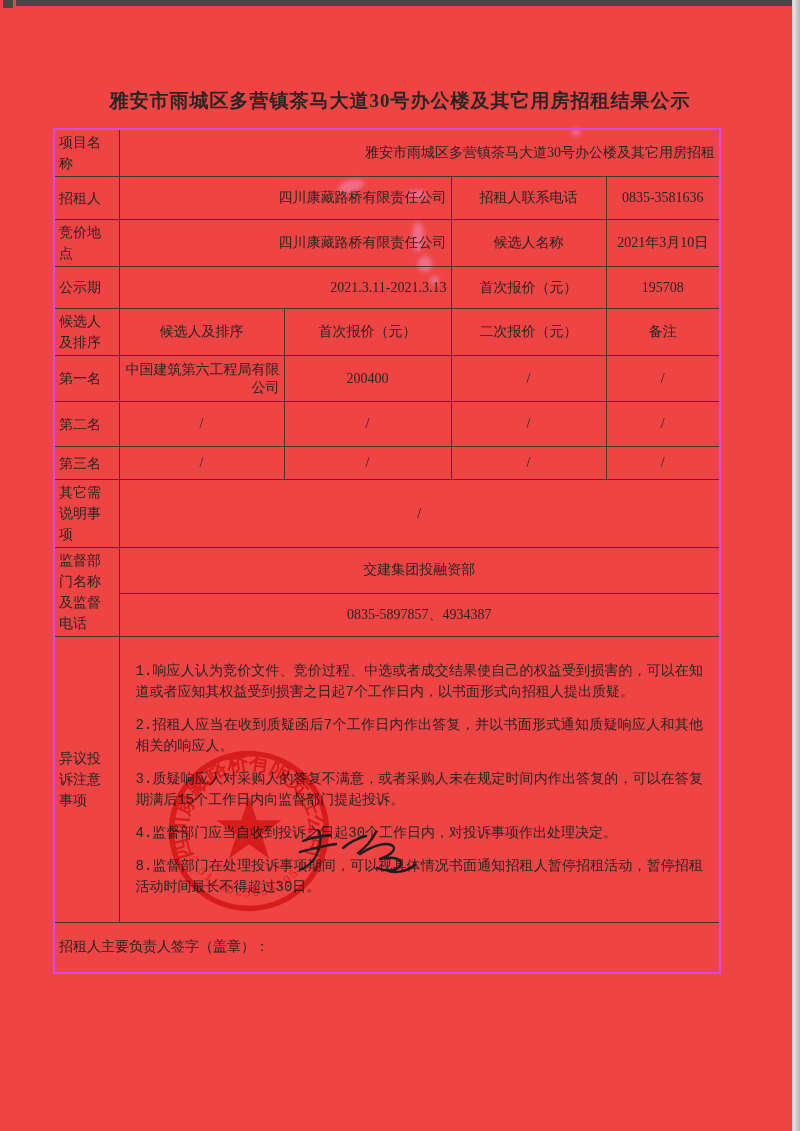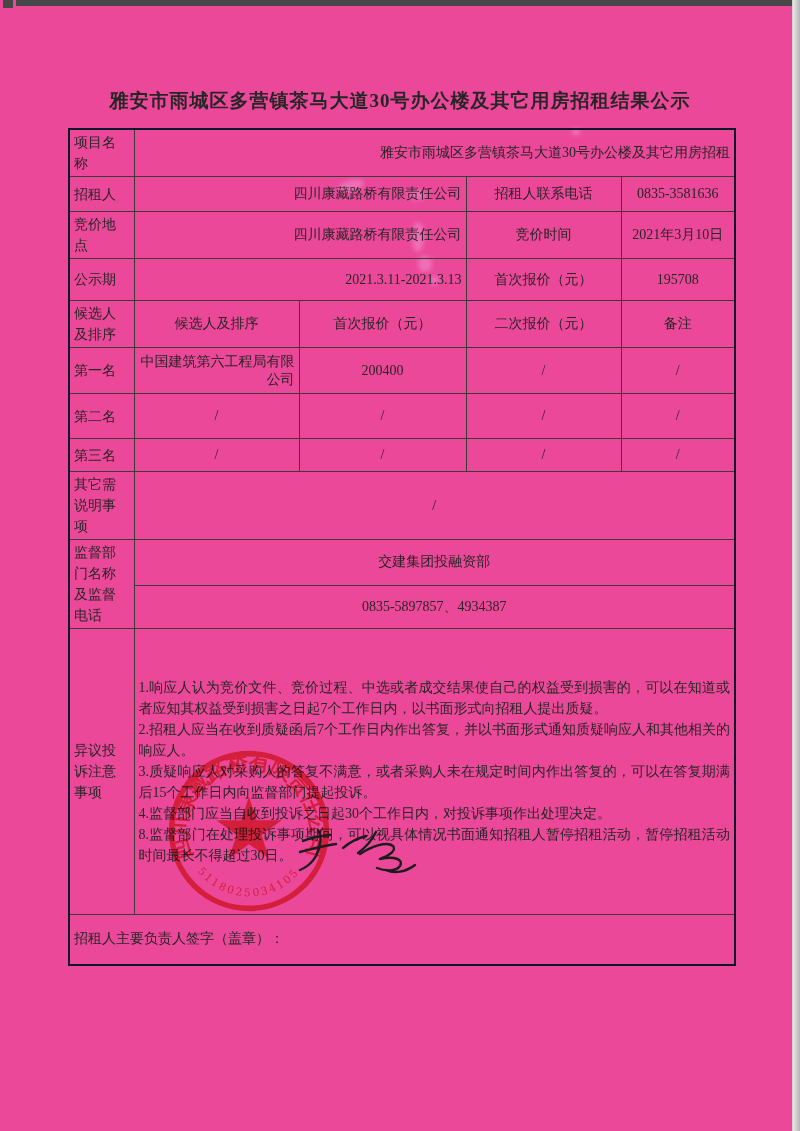--- a/index.html
+++ b/index.html
@@ -1,39 +1,39 @@
 <!DOCTYPE html>
 <html style="--stamp-color: #df4a40;"><head>
 <meta charset="utf-8">
 <style>
   html,body{margin:0;padding:0;background:#8a8a8a;}
   .page{
     position:relative;width:800px;height:1131px;margin:0 auto;
-    background:#ec4899;overflow:hidden;
+    background:#ef4444;overflow:hidden;
     font-family:"Liberation Serif","DejaVu Serif",serif;color:#262626;
   }
   
   .scan-top{position:absolute;top:0;left:16px;right:0;height:6px;background:#474747;}
   .scan-corner{position:absolute;top:0;left:3px;width:10px;height:8px;background:#474747;}
   .scan-right{position:absolute;top:0;right:0;width:7px;height:100%;
     background:linear-gradient(to right,#e7e7e7,#b3b3b3);border-left:1px solid #d2d2d2;}
   .smudge{position:absolute;background:#f2a0dc;border-radius:50%;filter:blur(2px);opacity:.45;}
   
   .title{position:absolute;top:88px;left:0;width:100%;text-align:center;
     font-size:19px;font-weight:bold;letter-spacing:1px;}
   
-  .doc-table{position:absolute;left:68px;top:128px;width:666px;
-    border-collapse:collapse;table-layout:fixed;border:2px solid #0f172a;padding-left:46px;}
+  .doc-table{position:absolute;left:53px;top:128px;width:666px;
+    border-collapse:collapse;table-layout:fixed;border:2px solid #d946ef;padding-left:46px;}
   .doc-table td{border:1.5px solid #3b3b3b;font-size:14px;padding:2px 4px;
     vertical-align:middle;overflow:hidden;}
   .lab{font-size:13.5px;padding:2px 2px 2px 3px;line-height:1.5;}
   .left{text-align:right;padding-left:8px;}
   .center{text-align:center;}
   .obj{vertical-align:top;padding:50px 8px 0 9px;text-align:justify;line-height:21px;}
-  .obj-item{margin:0;}
+  .obj-item{margin:12px;font-family:Liberation Mono, monospace;}
   .sig-label{font-size:14.5px;padding-left:6px;}
   
   :root{--stamp-color:#df4a40;}
   .stamp{position:absolute;left:163px;top:745px;width:172px;height:172px;
     opacity:.82;mix-blend-mode:multiply;z-index:5;}
   .signature{position:absolute;left:288px;top:818px;width:165px;height:60px;z-index:6;}
 </style>
 </head>
 <body>
 
@@ -57,30 +57,30 @@
         <col style="width:165px">
         <col style="width:167px">
         <col style="width:155px">
         <col style="width:114px">
     </colgroup>
     <tbody>
       <tr style="height:40px">
         <td class="lab">项目名称</td>
         <td class="left" colspan="4">雅安市雨城区多营镇茶马大道30号办公楼及其它用房招租</td>
       </tr>
-      <tr style="height:35px">
+      <tr style="height:43px">
         <td class="lab">招租人</td>
         <td class="left" colspan="2">四川康藏路桥有限责任公司</td>
         <td class="center">招租人联系电话</td>
         <td class="center">0835-3581636</td>
       </tr>
       <tr style="height:38px">
         <td class="lab">竞价地点</td>
         <td class="left" colspan="2">四川康藏路桥有限责任公司</td>
-        <td class="center">竞价时间</td>
+        <td class="center">候选人名称</td>
         <td class="center">2021年3月10日</td>
       </tr>
       <tr style="height:42px">
         <td class="lab">公示期</td>
         <td class="left" colspan="2">2021.3.11-2021.3.13</td>
         <td class="center">首次报价（元）</td>
         <td class="center">195708</td>
       </tr>
       <tr style="height:35px">
         <td class="lab">候选人及排序</td>

